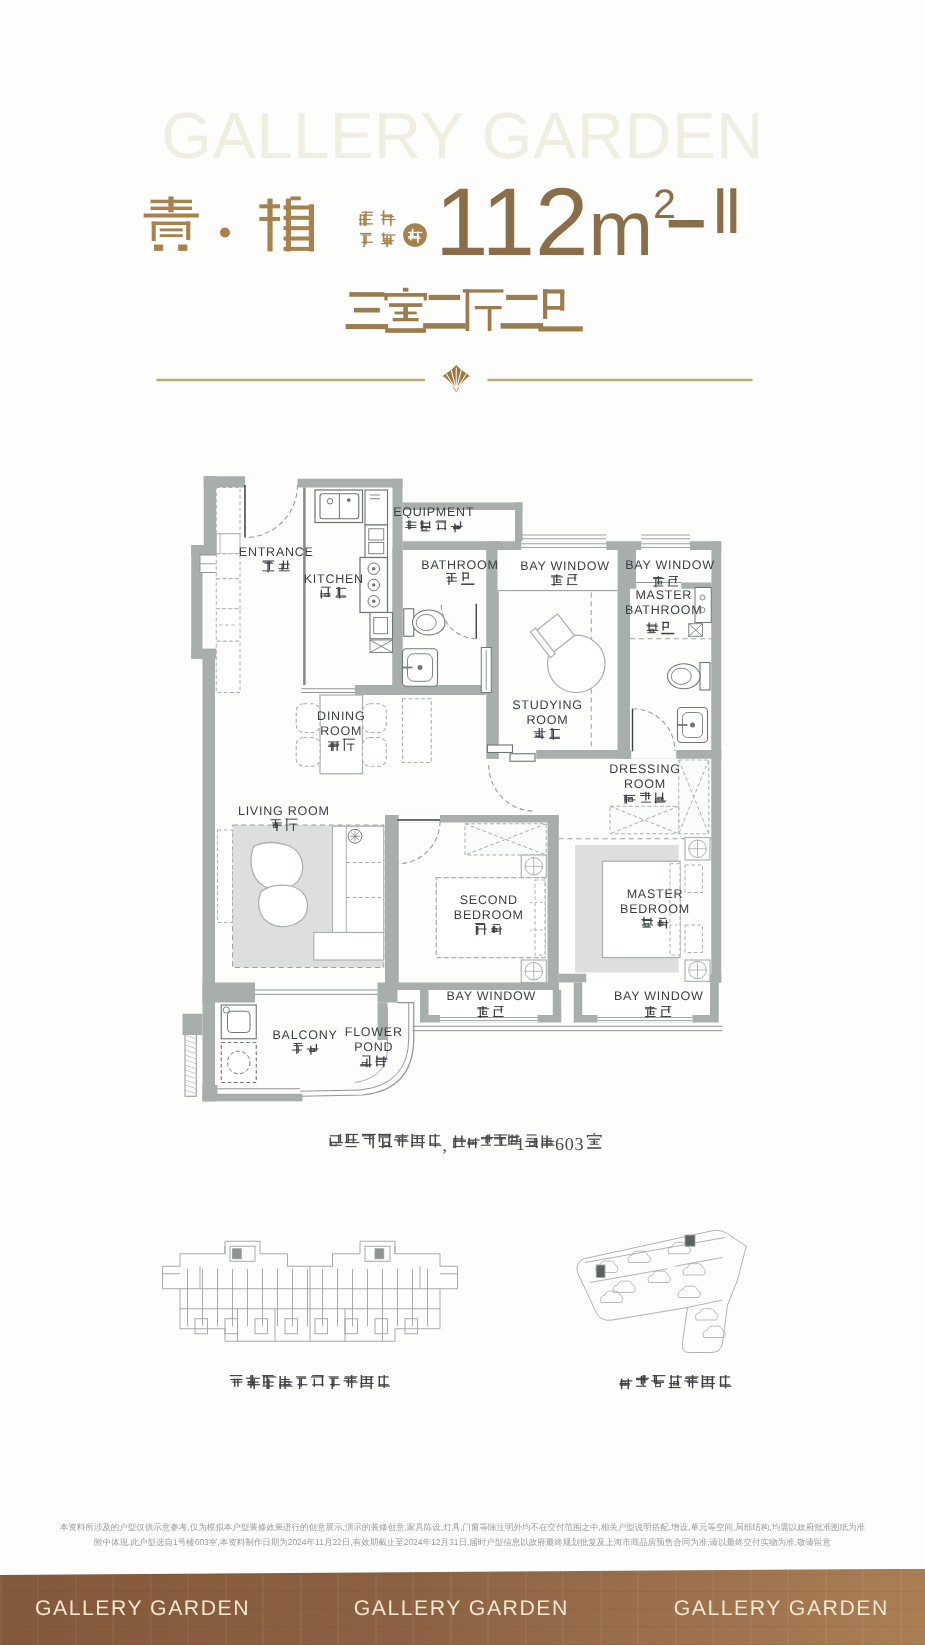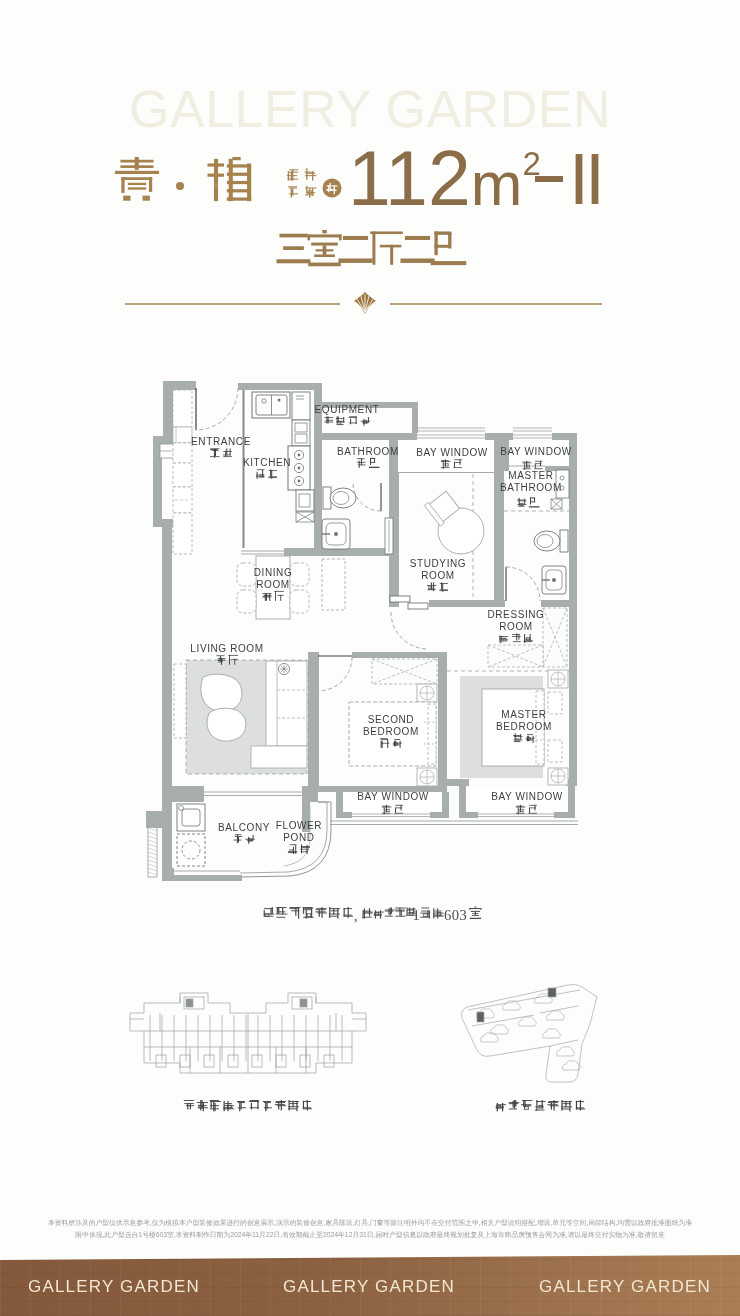--- a/index.html
+++ b/index.html
@@ -94,21 +94,21 @@
         <rect x="22" y="30" width="9" height="50"></rect>
         <rect x="32" y="14" width="9" height="50"></rect>
         <rect x="62" y="30" width="9" height="64"></rect>
       </g>
     </svg>
 
   <div class="abs ser" style="left:348px;top:0px;font-size:77px;color:#8b6e49;line-height:1">112<span style="font-size:62px">m</span><span style="font-size:33px;vertical-align:30px">2</span></div>
 
   <div class="abs" style="left:535px;top:36px;width:28px;height:6px;background:#8b6e49"></div>
 
-  <div class="abs ser" style="left:569px;top:3px;font-size:72px;color:#8b6e49;line-height:1;letter-spacing:-4px">II</div>
+  <div class="abs ser" style="left:569px;top:3px;font-size:52px;color:#8b6e49;line-height:1;letter-spacing:-4px">II</div>
 </div>
 
 <svg class="abs" style="left:0;top:230px" width="740" height="38" viewBox="0 0 740 38">
     <g transform="translate(275.0,0.0) scale(0.3700)" fill="#9c7c4f">
       <rect x="12" y="10" width="76" height="10"></rect>
       <rect x="22" y="44" width="56" height="10"></rect>
       <rect x="4" y="79" width="92" height="11"></rect>
     </g>
     <g transform="translate(306.0,0.0) scale(0.3700)" fill="#9c7c4f">
       <rect x="44" y="0" width="12" height="9"></rect>

